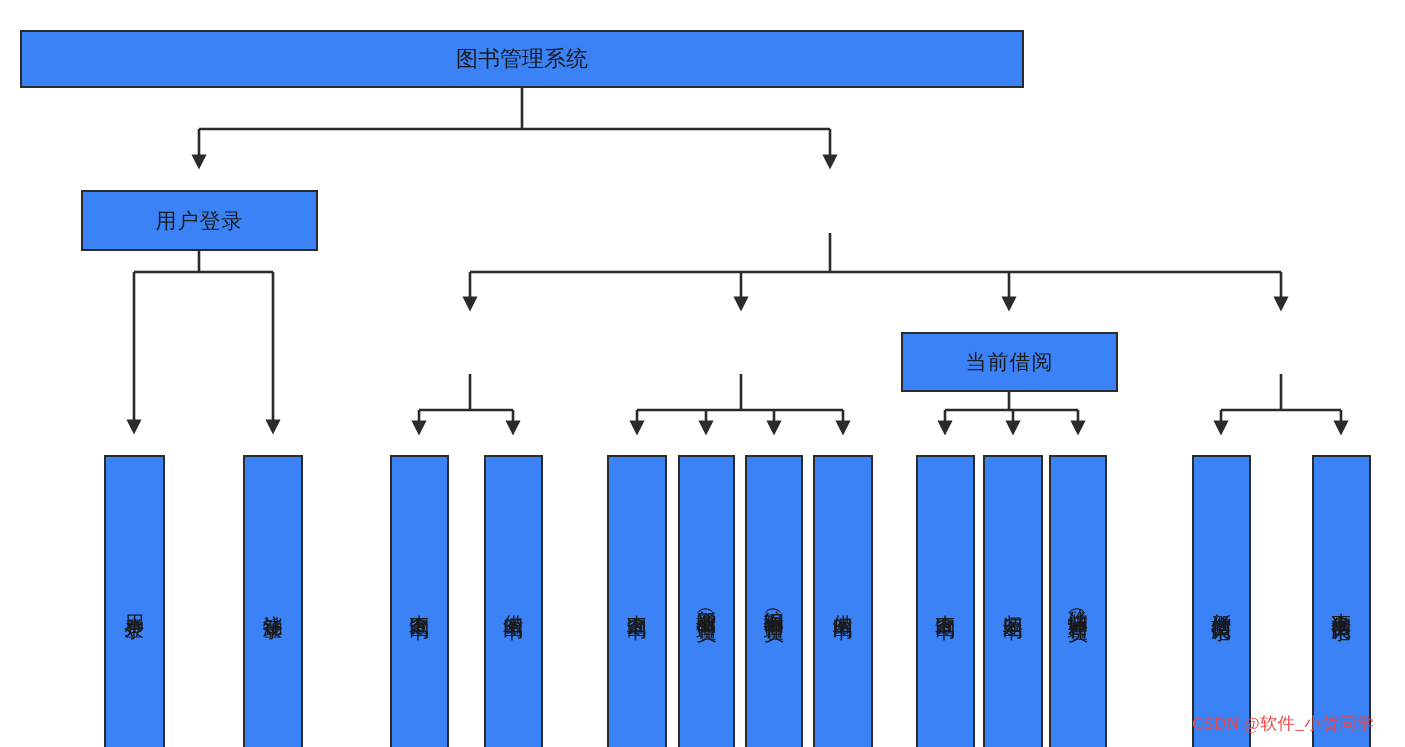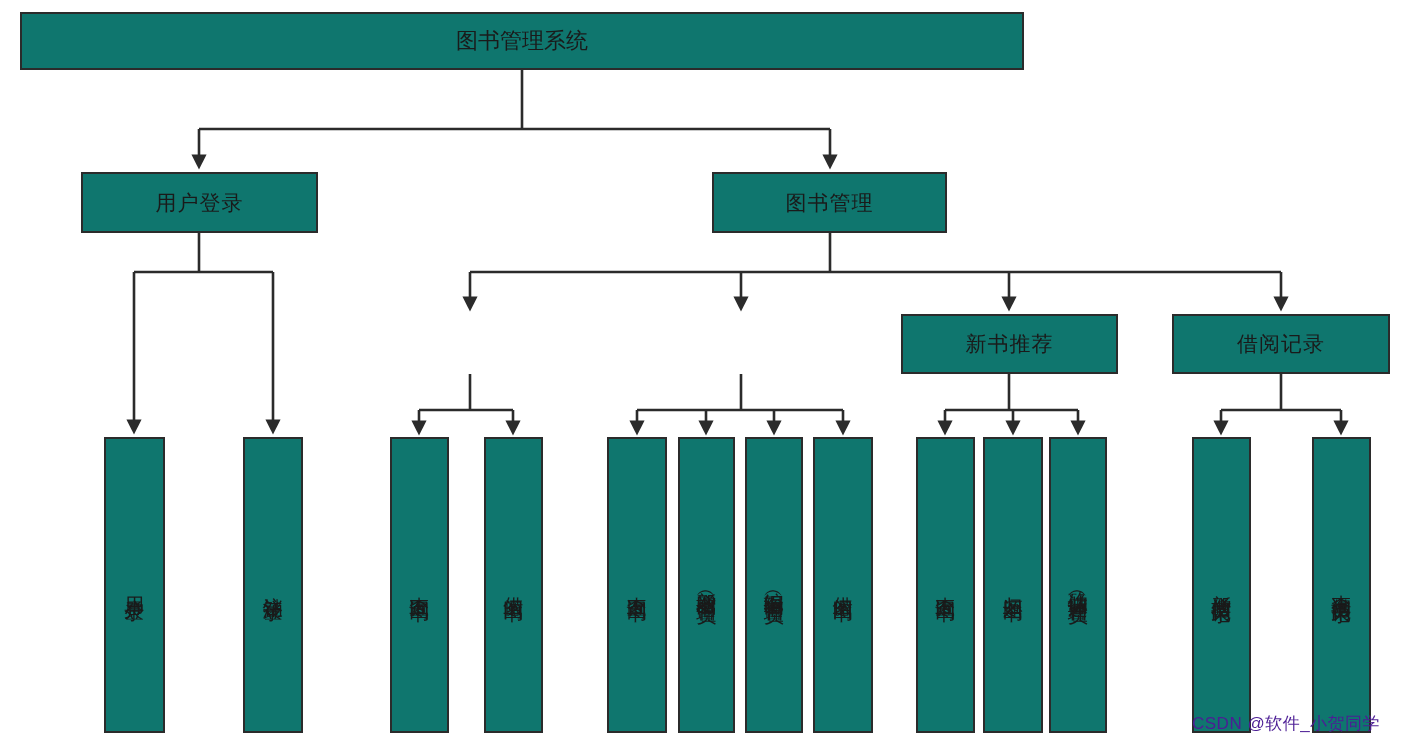--- a/index.html
+++ b/index.html
@@ -22,25 +22,26 @@
     left: 0;
     top: 0;
     width: 1405px;
     height: 747px;
     pointer-events: none;
   }
   .node {
     position: absolute;
     box-sizing: border-box;
     border: 2.5px solid #2b2b2b;
-    background: #0f766e;
+    background: #3b82f6;
     display: flex;
     align-items: center;
     justify-content: center;
     color: #1a1a1a;
+    margin-top: 18px;
   }
   .node-h {
     font-size: 21px;
     letter-spacing: 1px;
     line-height: 1.2;
   }
   .node-title {
     font-size: 22px;
   }
   .leaf {
@@ -54,24 +55,25 @@
     font-size: 20px;
     line-height: 1.22;
     letter-spacing: 2px;
     color: #1a1a1a;
     white-space: nowrap;
     text-align: center;
   }
   .watermark {
     position: absolute;
     font-size: 17px;
-    color: #4c1d95;
+    color: #ef4444;
     letter-spacing: 0.5px;
     white-space: nowrap;
     user-select: none;
+    font-family: Liberation Serif, serif;
   }
 </style>
 </head>
 <body>
 
 <div id="canvas">
 
   <svg class="connectors" viewBox="0 0 1405 747" xmlns="http://www.w3.org/2000/svg">
     <defs>
       <marker id="arrow" viewBox="0 0 12 12" refX="6" refY="6" markerWidth="7" markerHeight="7" orient="auto-start-reverse">
@@ -122,29 +124,23 @@
     </g>
   </svg>
 
   <div class="node node-title" style="left:20px; top:12px; width:1004px; height:58px;">
     <span>图书管理系统</span>
   </div>
 
   <div class="node node-h" style="left:81px; top:172px; width:237px; height:61px;">
     <span>用户登录</span>
   </div>
-  <div class="node node-h" style="left:712px; top:172px; width:235px; height:61px;">
-    <span>图书管理</span>
-  </div>
 
   <div class="node node-h" style="left:901px; top:314px; width:217px; height:60px;">
-    <span>新书推荐</span>
-  </div>
-  <div class="node node-h" style="left:1172px; top:314px; width:218px; height:60px;">
-    <span>借阅记录</span>
+    <span>当前借阅</span>
   </div>
 
   <div class="node leaf" style="left:104px; top:437px; width:61px; height:296px;">
     <span class="vtext">用户登录</span>
   </div>
   <div class="node leaf" style="left:243px; top:437px; width:60px; height:296px;">
     <span class="vtext">注销登录</span>
   </div>
   <div class="node leaf" style="left:390px; top:437px; width:59px; height:296px;">
     <span class="vtext">查询图书</span>

